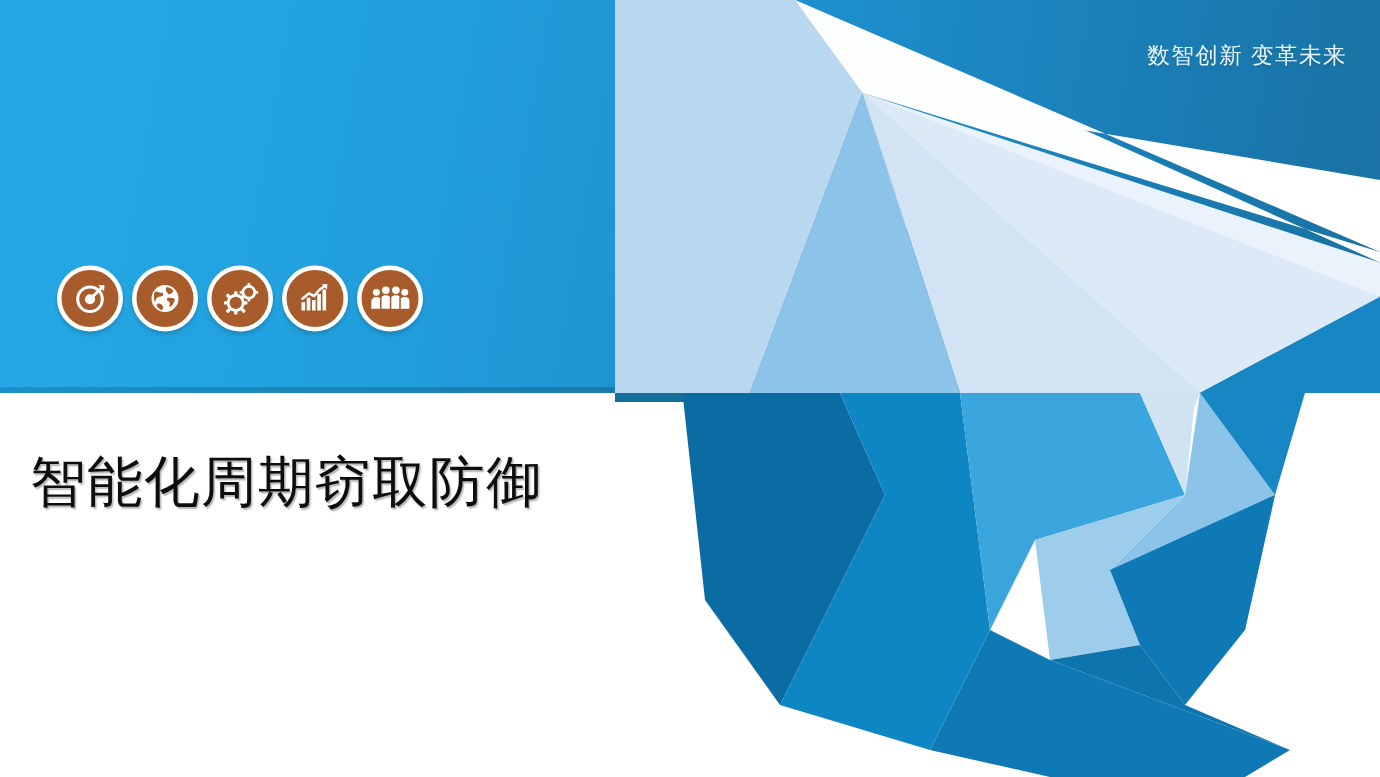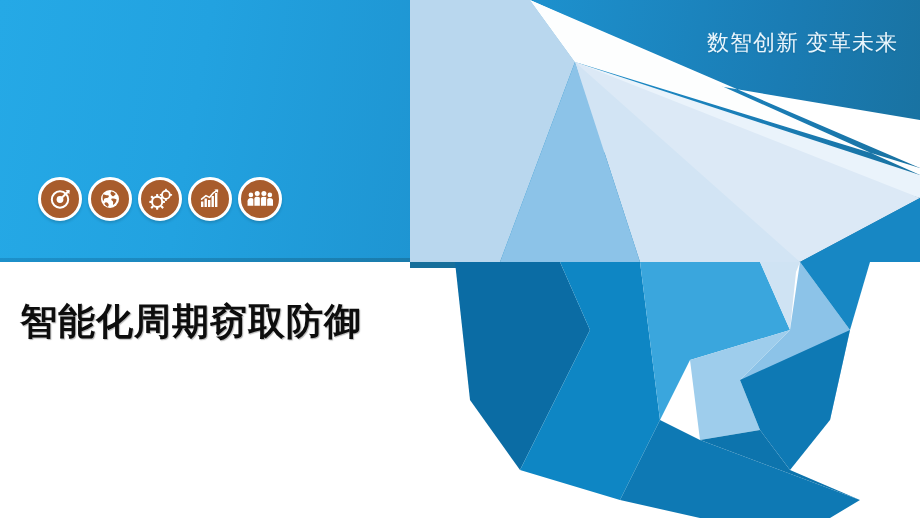--- a/index.html
+++ b/index.html
@@ -46,21 +46,21 @@
     width: 920px;
     height: 518px;
   }
 
   
   .tagline {
     position: absolute;
     right: 22px;
     top: 28px;
     color: #eaf6fd;
-    font-size: 22px;
+    font-size: 15px;
     letter-spacing: 1px;
     white-space: nowrap;
     text-shadow: 0 1px 2px rgba(0,0,0,.12);
   }
 
   
   .icon-row {
     position: absolute;
     left: 38px;
     top: 177px;
@@ -81,21 +81,21 @@
     box-shadow: 0 2px 3px rgba(0,0,0,.16);
   }
   .icon-badge svg { display: block; }
 
   
   .title {
     position: absolute;
     left: 20px;
     top: 297px;
     font-size: 37px;
-    font-weight: bold;
+    font-weight: normal;
     color: #0d0d0d;
     letter-spacing: 1px;
     white-space: nowrap;
     text-shadow: 1px 1px 1px rgba(120,120,120,.55);
   }
 </style>
 </head>
 <body>
 
 <div id="slide">

